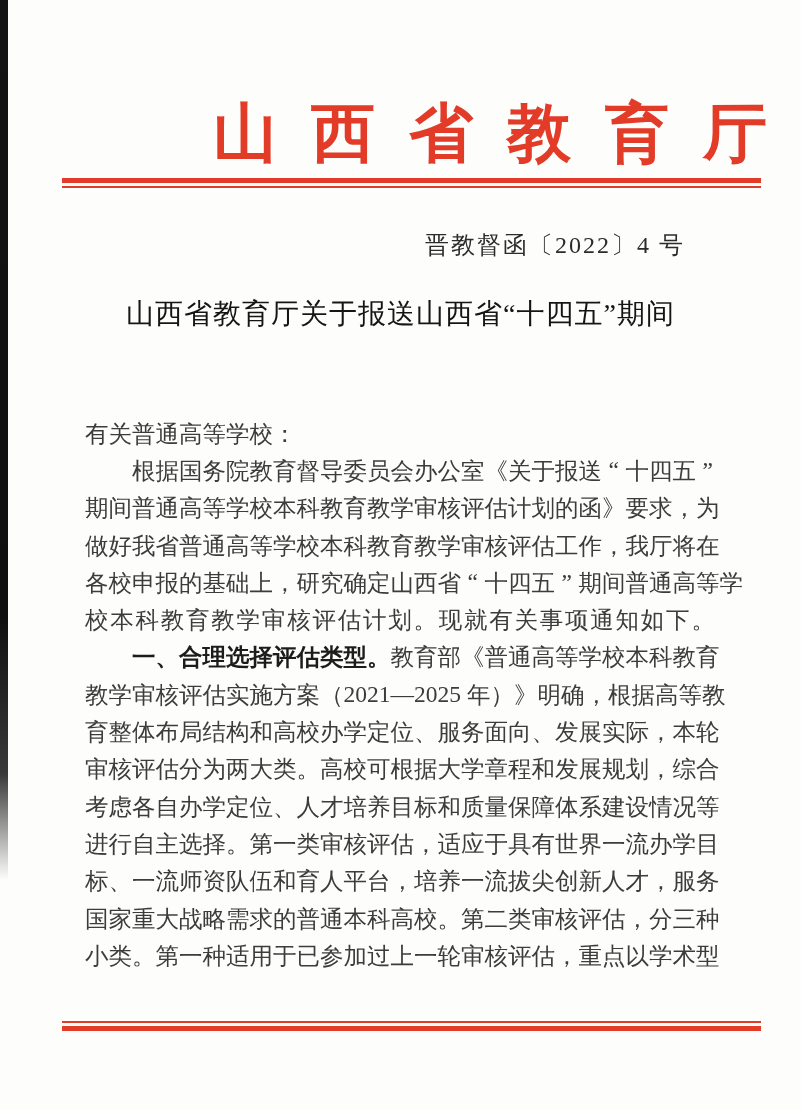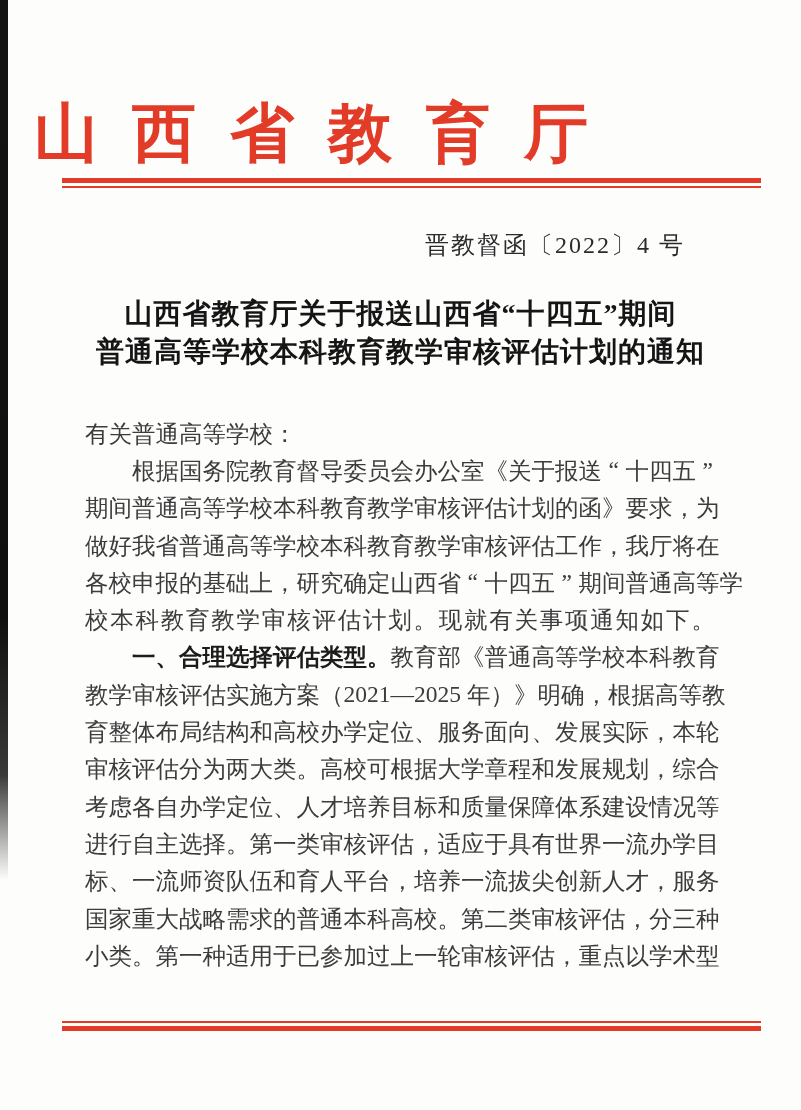--- a/index.html
+++ b/index.html
@@ -17,21 +17,21 @@
     left: 0; top: 0;
     width: 8px; height: 880px;
     background: linear-gradient(to bottom,
       #141414 0%, #101010 70%, #3a3a3a 88%, rgba(60,60,60,0) 100%);
   }
   
   .agency {
     position: absolute;
     left: 0; top: 94px;
     width: 100%;
-    text-align: left;
+    text-align: right;
     color: var(--red, #e23c29);
     font-size: 64px;
     font-weight: bold;
     letter-spacing: 34px;
     text-indent: 34px;
     line-height: 80px;
     white-space: nowrap;
   }
   
   .rule { position: absolute; left: 62px; width: 699px; }
@@ -53,21 +53,21 @@
     letter-spacing: 2px;
     color: #2b2b2b;
   }
   
   .title {
     position: absolute;
     top: 295px; left: 0;
     width: 100%;
     text-align: center;
     font-size: 28px;
-    font-weight: bold;
+    font-weight: normal;
     color: var(--title-ink, #151515);
     line-height: 37.5px;
     letter-spacing: 1px;
   }
   
   .doc-body {
     position: absolute;
     top: 415px; left: 85px;
     width: 630px;
     color: var(--ink, #3c3c3c);
@@ -105,21 +105,20 @@
 
   <div class="rule rule-top">
     <div class="thick"></div>
     <div class="thin"></div>
   </div>
 
   <div class="docno">晋教督函〔2022〕4 号</div>
 
   <div class="title">
     <div>山西省教育厅关于报送山西省“十四五”期间</div>
-    <div>普通高等学校本科教育教学审核评估计划的通知</div>
   </div>
 
   <div class="doc-body">
       <div class="bline"><span class="c">有</span><span class="c">关</span><span class="c">普</span><span class="c">通</span><span class="c">高</span><span class="c">等</span><span class="c">学</span><span class="c">校</span><span class="c">：</span></div>
       <div class="bline just"><span class="ind"></span><span class="c">根</span><span class="c">据</span><span class="c">国</span><span class="c">务</span><span class="c">院</span><span class="c">教</span><span class="c">育</span><span class="c">督</span><span class="c">导</span><span class="c">委</span><span class="c">员</span><span class="c">会</span><span class="c">办</span><span class="c">公</span><span class="c">室</span><span class="c">《</span><span class="c">关</span><span class="c">于</span><span class="c">报</span><span class="c">送</span><span class="c">“</span><span class="c">十</span><span class="c">四</span><span class="c">五</span><span class="c">”</span></div>
       <div class="bline just"><span class="c">期</span><span class="c">间</span><span class="c">普</span><span class="c">通</span><span class="c">高</span><span class="c">等</span><span class="c">学</span><span class="c">校</span><span class="c">本</span><span class="c">科</span><span class="c">教</span><span class="c">育</span><span class="c">教</span><span class="c">学</span><span class="c">审</span><span class="c">核</span><span class="c">评</span><span class="c">估</span><span class="c">计</span><span class="c">划</span><span class="c">的</span><span class="c">函</span><span class="c">》</span><span class="c">要</span><span class="c">求</span><span class="c">，</span><span class="c">为</span></div>
       <div class="bline just"><span class="c">做</span><span class="c">好</span><span class="c">我</span><span class="c">省</span><span class="c">普</span><span class="c">通</span><span class="c">高</span><span class="c">等</span><span class="c">学</span><span class="c">校</span><span class="c">本</span><span class="c">科</span><span class="c">教</span><span class="c">育</span><span class="c">教</span><span class="c">学</span><span class="c">审</span><span class="c">核</span><span class="c">评</span><span class="c">估</span><span class="c">工</span><span class="c">作</span><span class="c">，</span><span class="c">我</span><span class="c">厅</span><span class="c">将</span><span class="c">在</span></div>
       <div class="bline just"><span class="c">各</span><span class="c">校</span><span class="c">申</span><span class="c">报</span><span class="c">的</span><span class="c">基</span><span class="c">础</span><span class="c">上</span><span class="c">，</span><span class="c">研</span><span class="c">究</span><span class="c">确</span><span class="c">定</span><span class="c">山</span><span class="c">西</span><span class="c">省</span><span class="c">“</span><span class="c">十</span><span class="c">四</span><span class="c">五</span><span class="c">”</span><span class="c">期</span><span class="c">间</span><span class="c">普</span><span class="c">通</span><span class="c">高</span><span class="c">等</span><span class="c">学</span></div>
       <div class="bline just"><span class="c">校</span><span class="c">本</span><span class="c">科</span><span class="c">教</span><span class="c">育</span><span class="c">教</span><span class="c">学</span><span class="c">审</span><span class="c">核</span><span class="c">评</span><span class="c">估</span><span class="c">计</span><span class="c">划</span><span class="c">。</span><span class="c">现</span><span class="c">就</span><span class="c">有</span><span class="c">关</span><span class="c">事</span><span class="c">项</span><span class="c">通</span><span class="c">知</span><span class="c">如</span><span class="c">下</span><span class="c">。</span></div>
       <div class="bline just"><span class="ind"></span><span class="c b">一</span><span class="c b">、</span><span class="c b">合</span><span class="c b">理</span><span class="c b">选</span><span class="c b">择</span><span class="c b">评</span><span class="c b">估</span><span class="c b">类</span><span class="c b">型</span><span class="c b">。</span><span class="c">教</span><span class="c">育</span><span class="c">部</span><span class="c">《</span><span class="c">普</span><span class="c">通</span><span class="c">高</span><span class="c">等</span><span class="c">学</span><span class="c">校</span><span class="c">本</span><span class="c">科</span><span class="c">教</span><span class="c">育</span></div>

